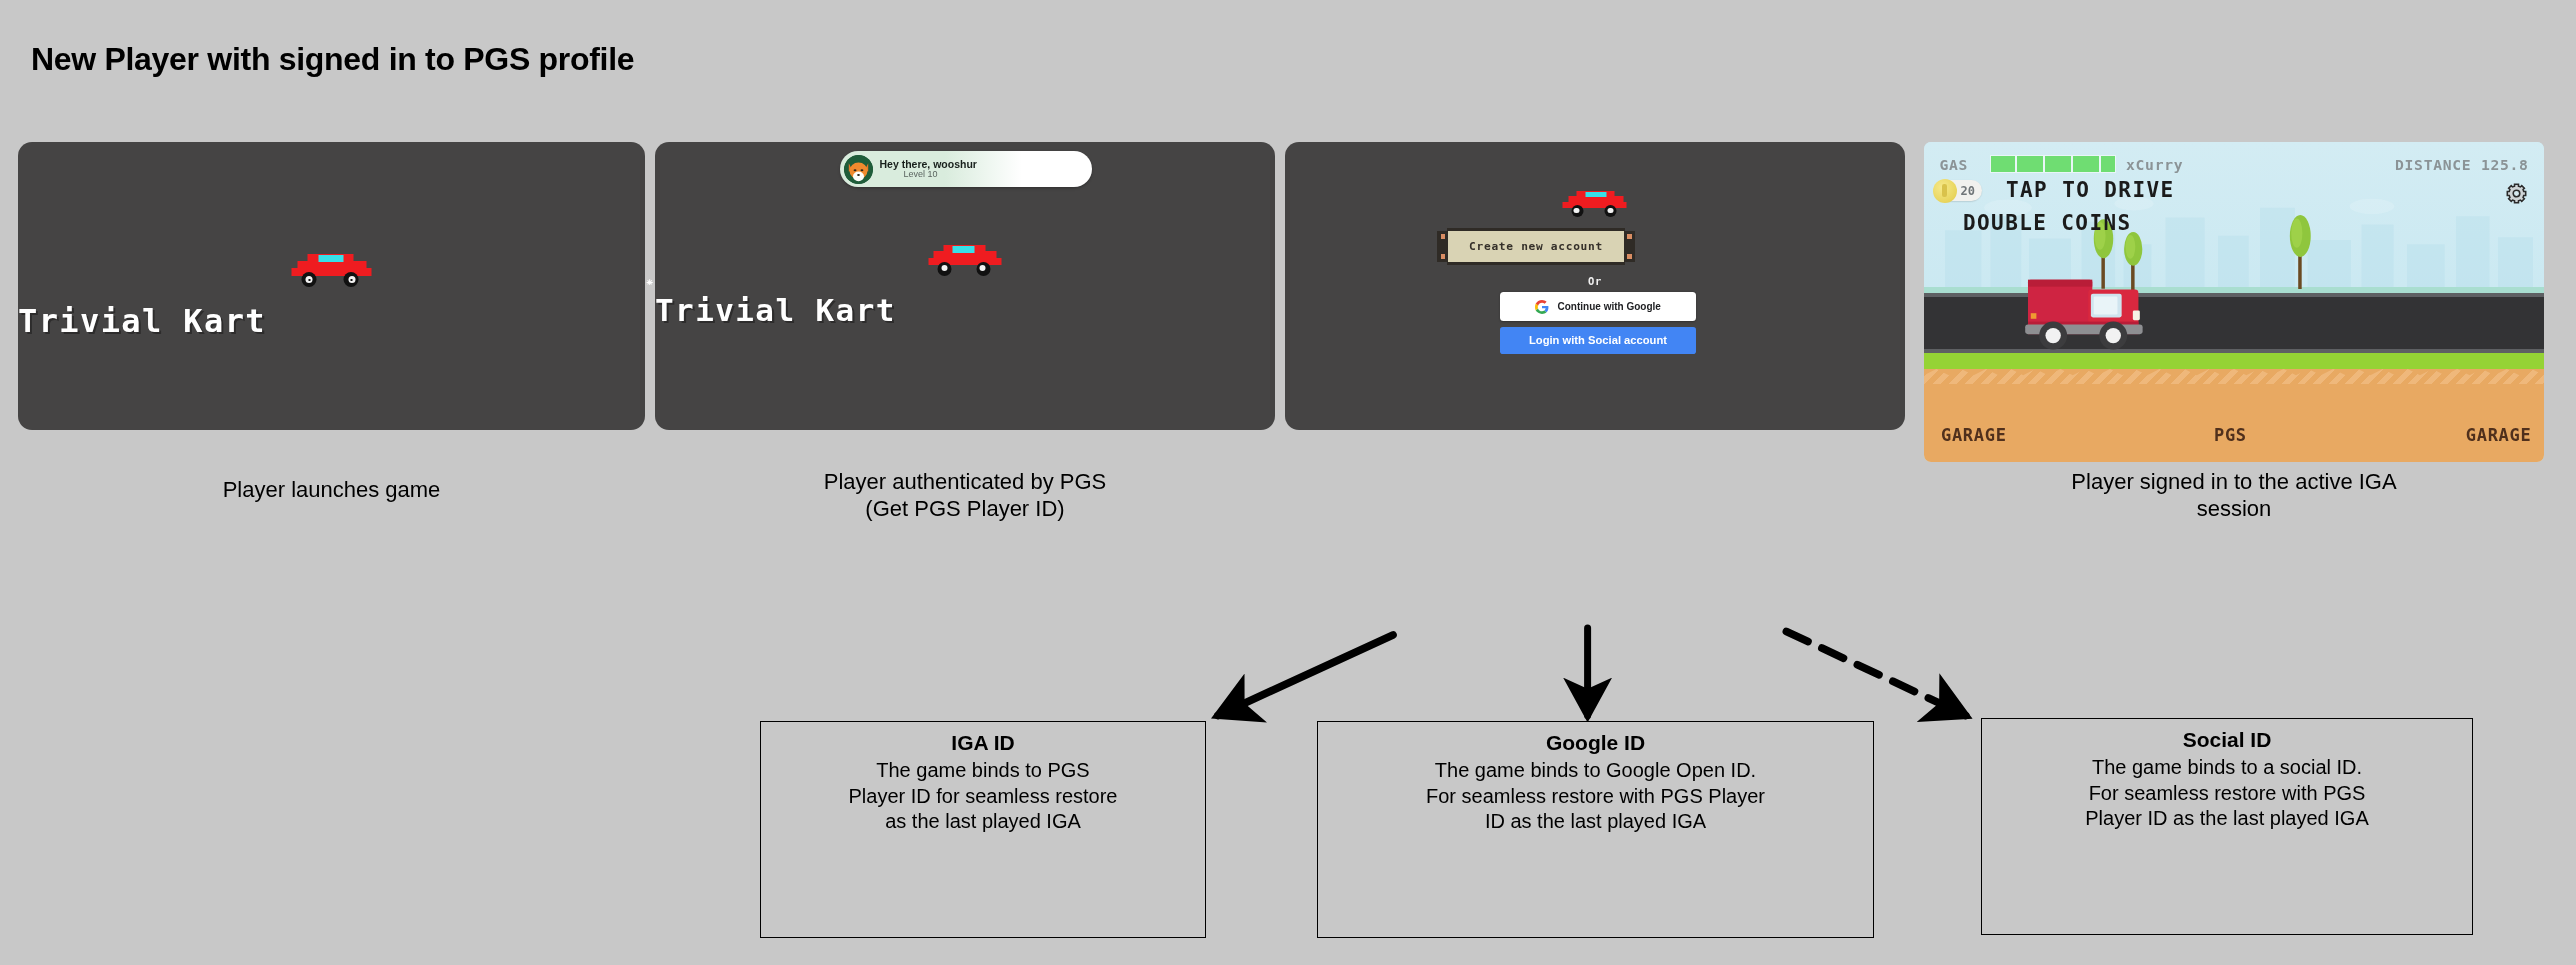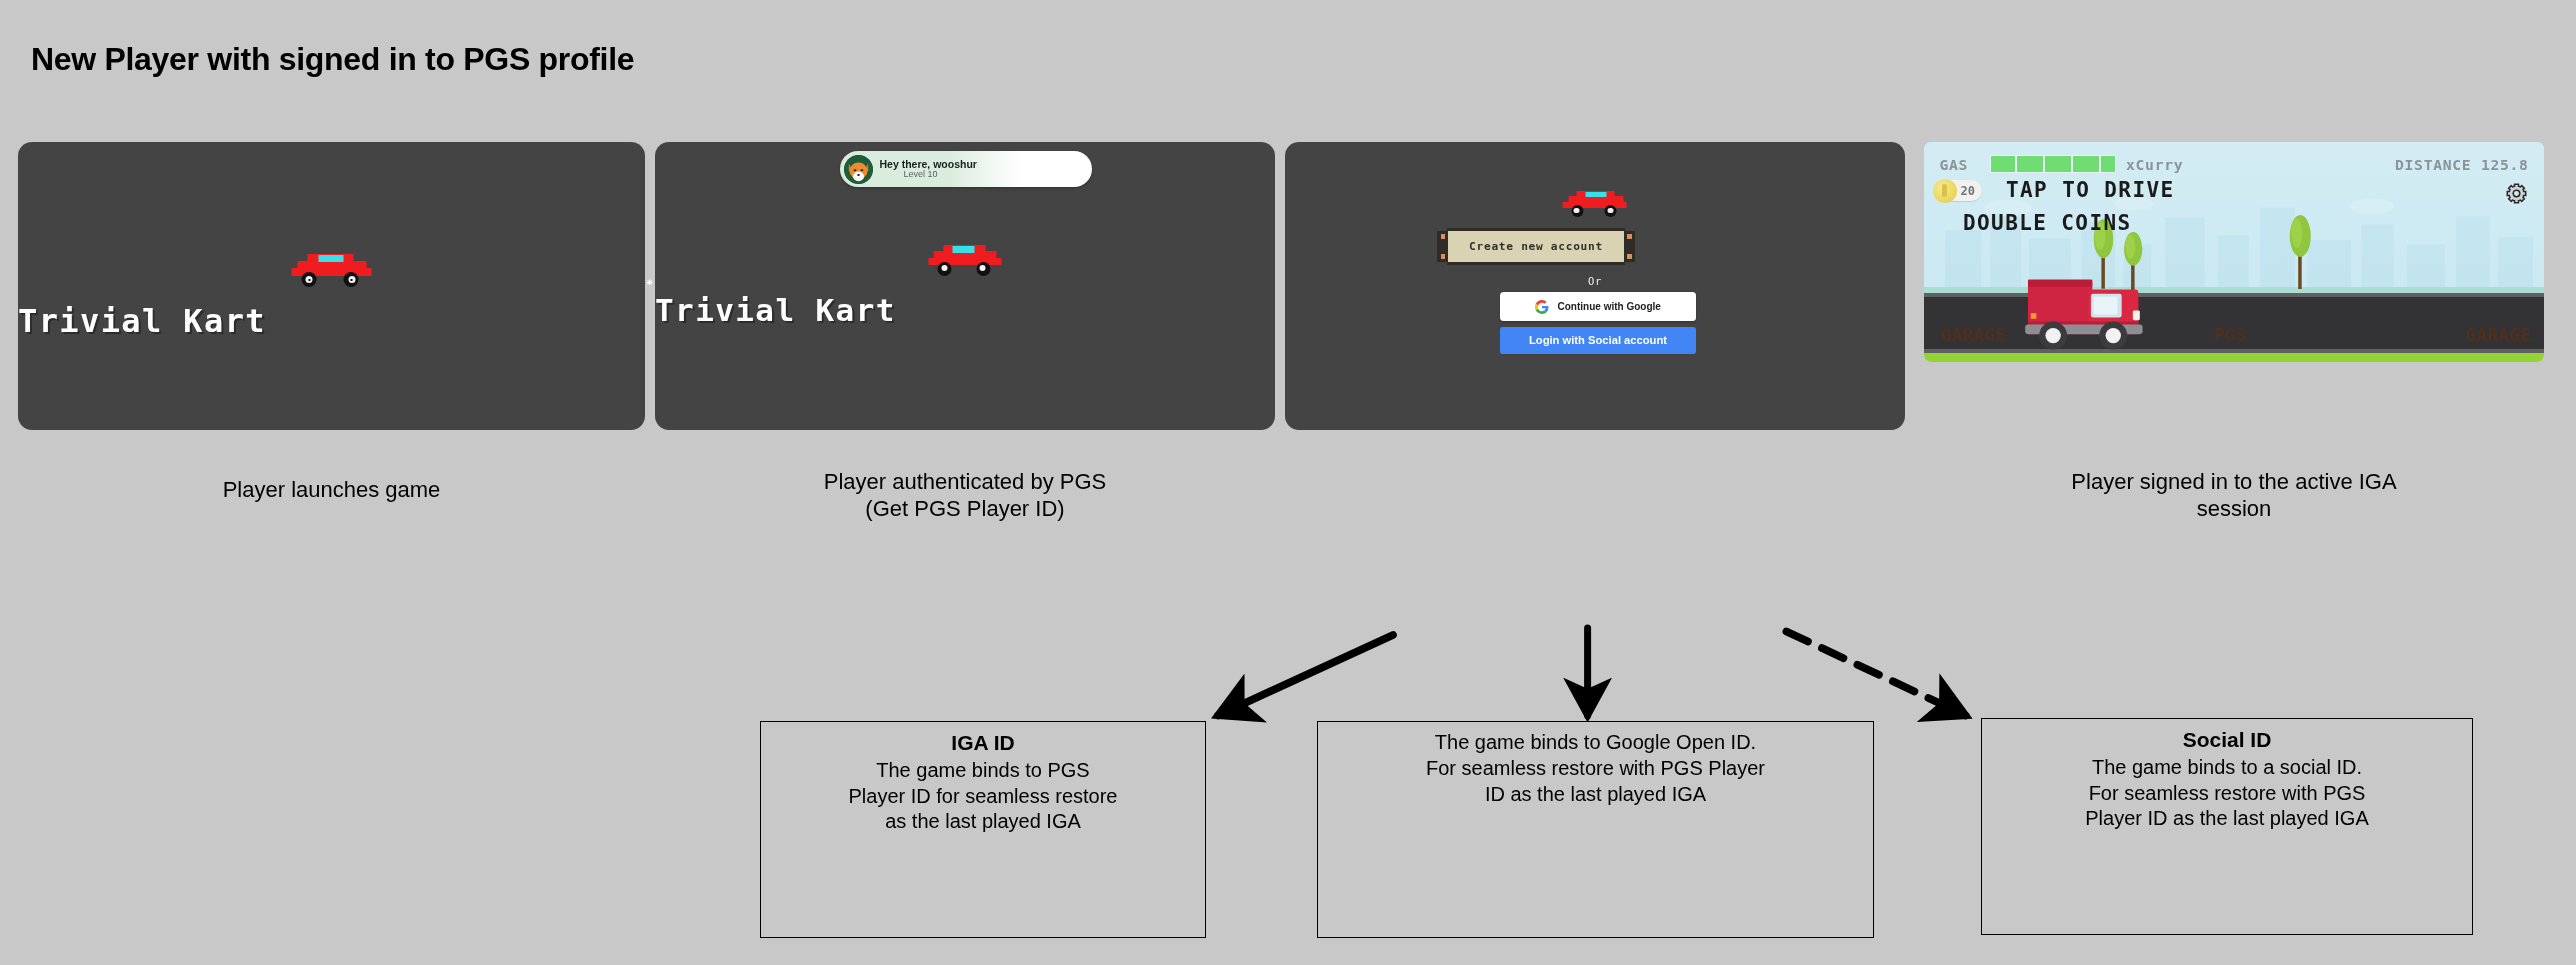--- a/index.html
+++ b/index.html
@@ -78,21 +78,21 @@
   .pb-label {
     position: relative; z-index: 3;
     font-family: "DejaVu Sans Mono", monospace;
     font-size: 11.2px; font-weight: bold; color: #35302a;
     letter-spacing: 0.7px; white-space: nowrap;
   }
 
   .or-text {
     position: absolute; width: 100%; text-align: center;
     font-family: "DejaVu Sans Mono", monospace;
-    font-size: 10.5px; font-weight: normal; color: #f0f0f0; letter-spacing: 0.7px;
+    font-size: 10.5px; font-weight: bold; color: #f0f0f0; letter-spacing: 0.7px;
   }
 
   .btn-google {
     position: absolute; background: #fff; border-radius: 3.5px;
     display: flex; align-items: center; justify-content: center;
     box-shadow: 0 0.7px 2.1px rgba(0,0,0,.3);
   }
   .g-logo { width: 14px; height: 14px; margin-right: 8.4px; flex: 0 0 auto; }
   .btn-google span {
     font-size: 10px; font-weight: bold; color: #202124; white-space: nowrap; text-align: center;
@@ -288,21 +288,21 @@
         <path fill="#34A853" d="M24 48c6.2 0 11.5-2 15.5-5.6l-7.7-6c-2.1 1.4-4.8 2.3-7.8 2.3-6.3 0-11.6-4.1-13.5-9.9l-7.9 7.6C6.5 42.6 14.6 48 24 48z"></path>
       </svg>
       <span>Continue with Google</span>
     </div>
 
     <div class="btn-social" style="left:215px; top:185px; width:196px; height:26.6px;">
       <span>Login with Social account</span>
     </div>
   </div>
 
-  <div class="game" style="left:1924px; top:142px; width:620px; height:220px;border-radius:7px;">
+  <div class="game" style="left:1924px; top:142px; width:620px; height:320px;border-radius:7px;">
     <div class="sky">
       <svg class="city" viewBox="0 0 886 130" preserveAspectRatio="none">
         <g fill="#b9e0ec">
           <rect x="30" y="46" width="52" height="84"></rect>
           <rect x="95" y="20" width="44" height="110"></rect>
           <rect x="150" y="58" width="60" height="72"></rect>
           <rect x="225" y="34" width="48" height="96"></rect>
           <rect x="285" y="66" width="40" height="64"></rect>
           <rect x="345" y="28" width="56" height="102"></rect>
           <rect x="420" y="54" width="44" height="76"></rect>
@@ -410,20 +410,21 @@
   </svg>
 
   <div class="flowbox" style="left:760px; top:721px; width:446px; height:217px;">
     <div class="fb-title">IGA ID</div>
     <div class="fb-body">The game binds to PGS
 Player ID for seamless restore
 as the last played IGA</div>
   </div>
 
   <div class="flowbox" style="left:1317px; top:721px; width:557px; height:217px;">
+    <div class="fb-title">Google ID</div>
     <div class="fb-body">The game binds to Google Open ID.
 For seamless restore with PGS Player
 ID as the last played IGA</div>
   </div>
 
   <div class="flowbox" style="left:1981px; top:718px; width:492px; height:217px;">
     <div class="fb-title">Social ID</div>
     <div class="fb-body">The game binds to a social ID.
 For seamless restore with PGS
 Player ID as the last played IGA</div>

